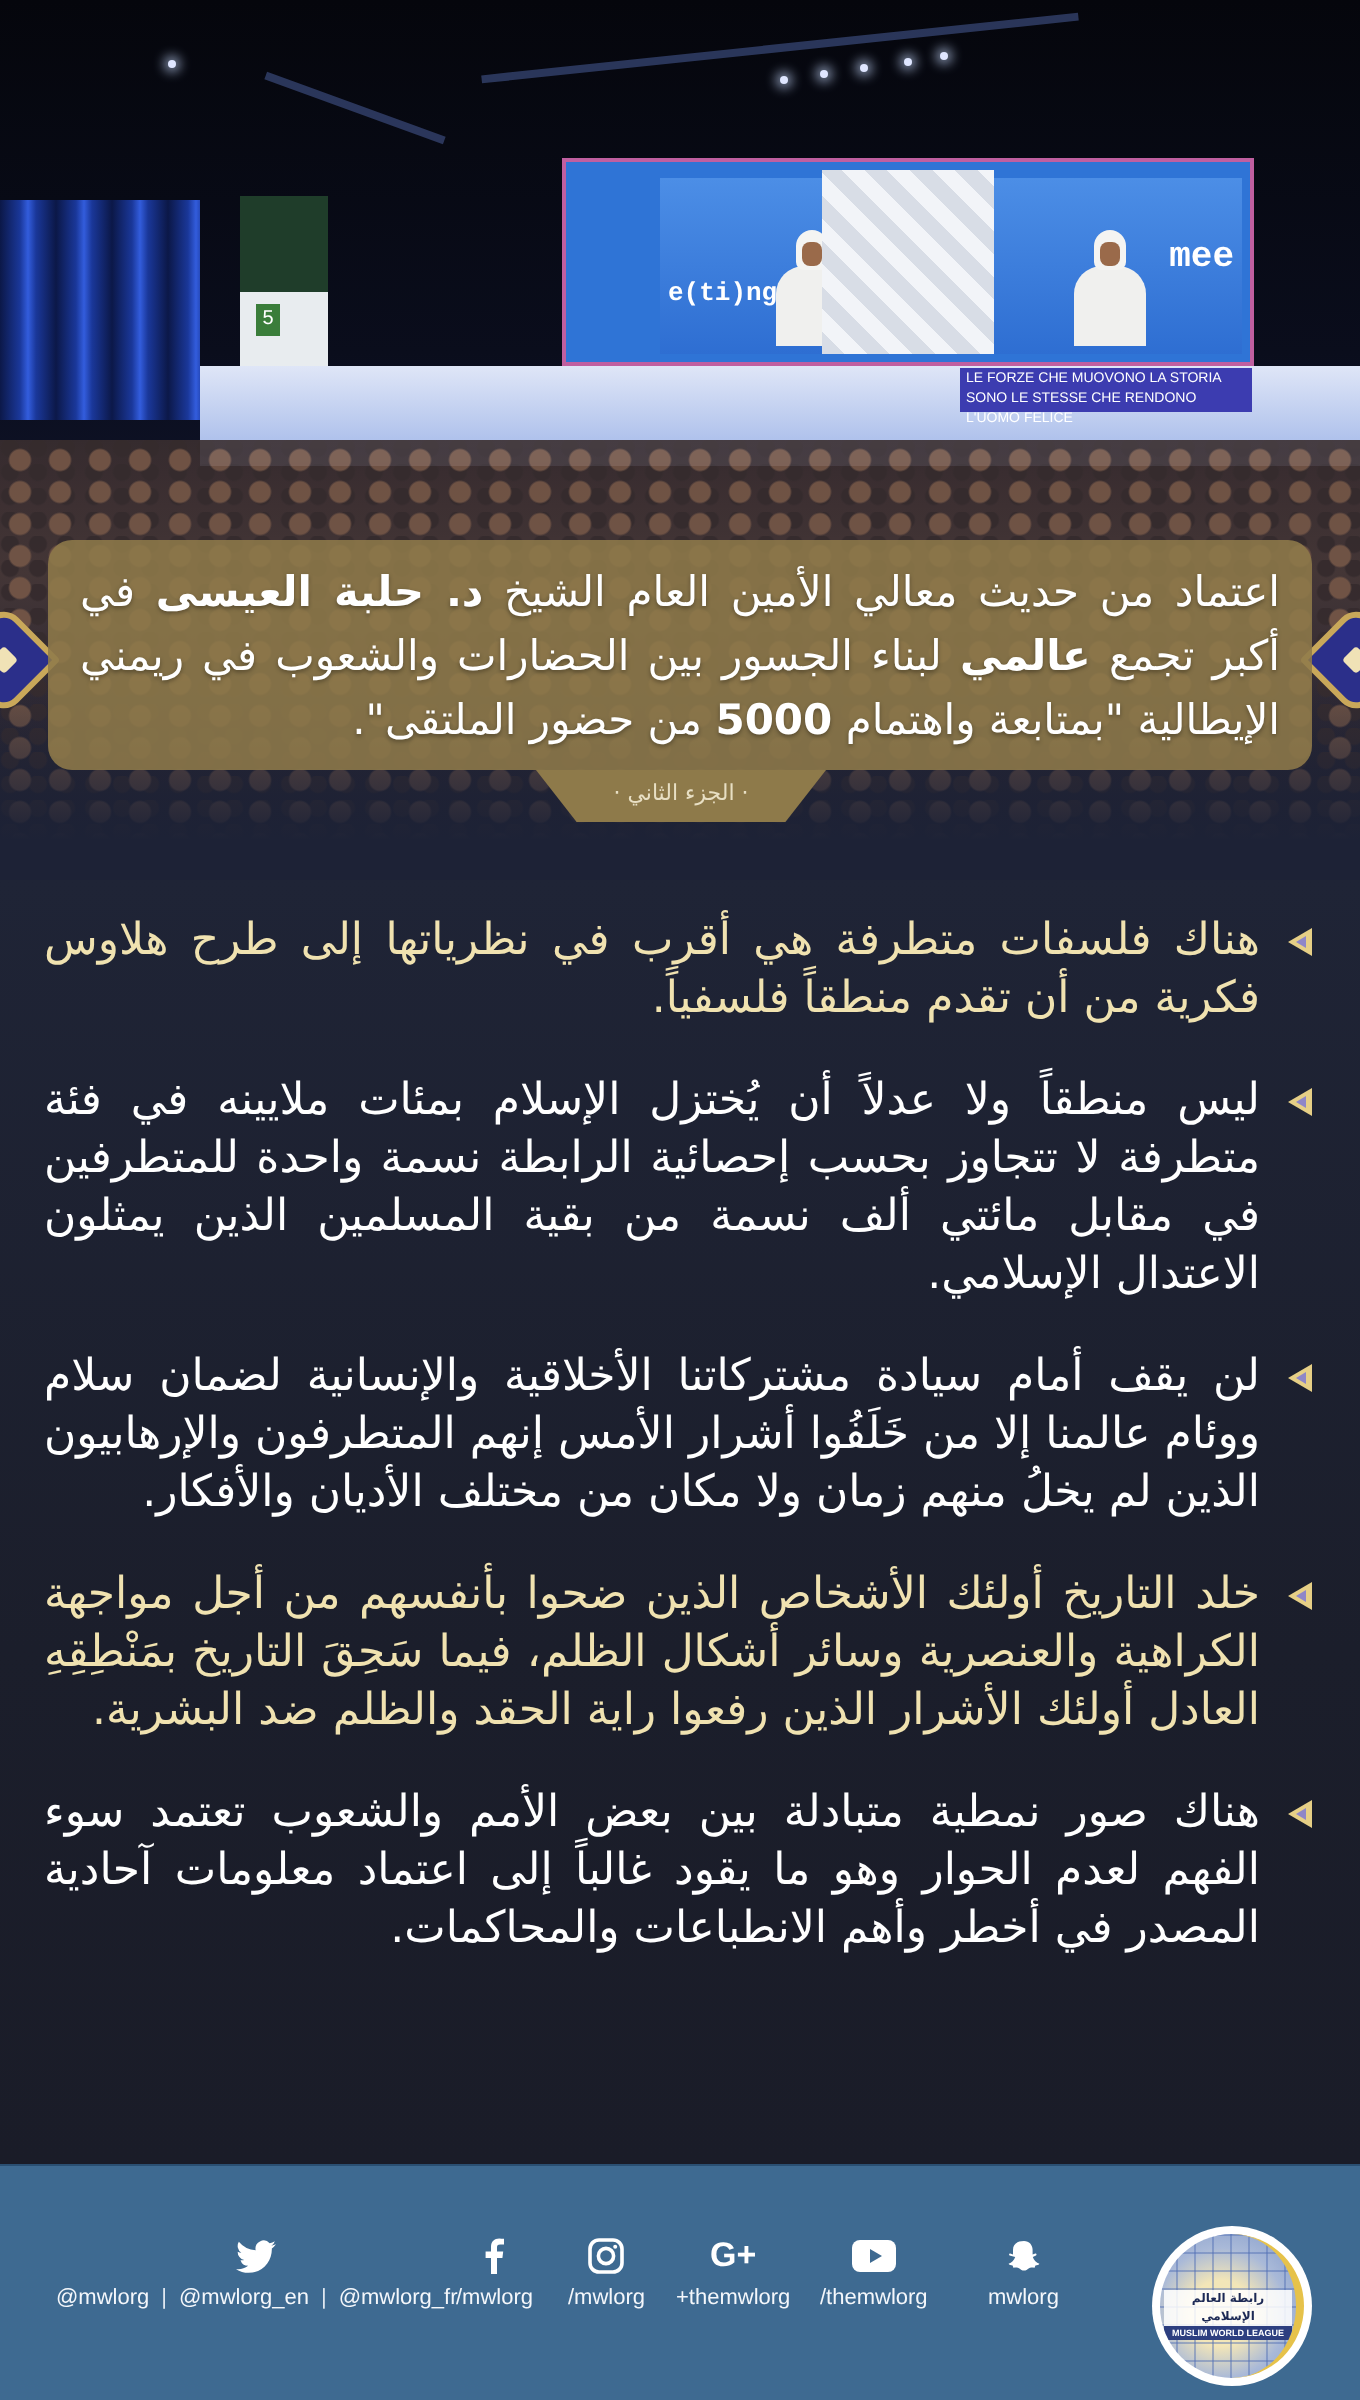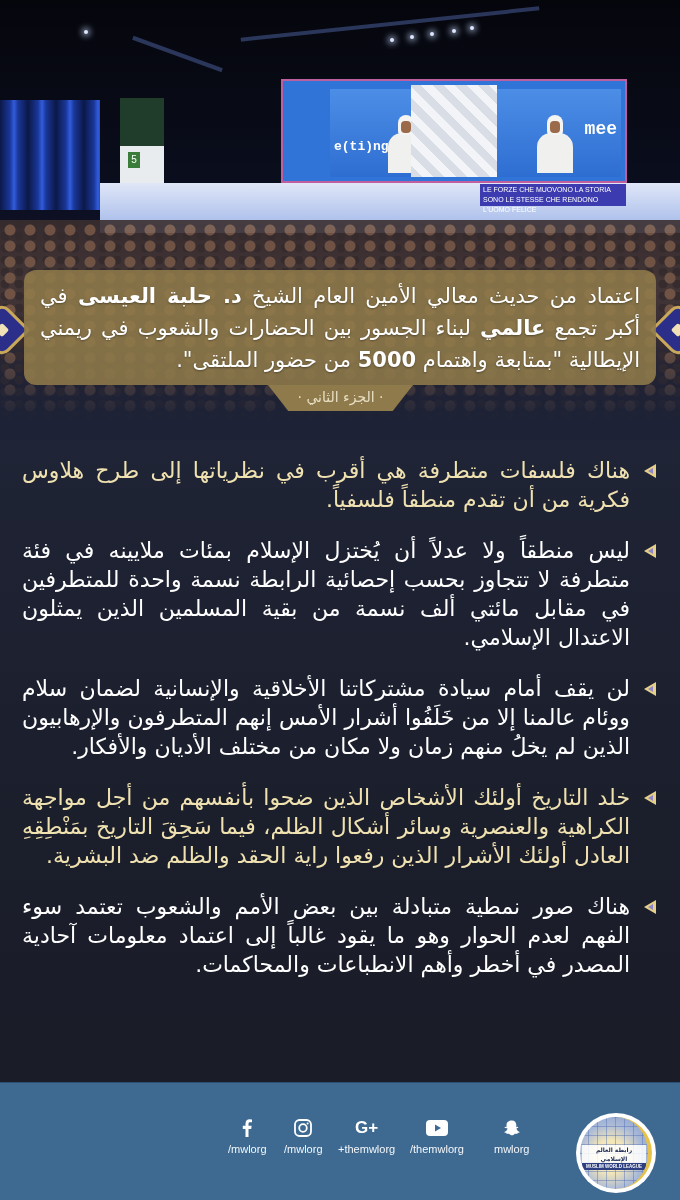--- a/index.html
+++ b/index.html
@@ -64,21 +64,21 @@
     }
     .orn.left { left: -18px; }
     .orn.right { right: -18px; }
     .orn::after { content: ""; position: absolute; left: 12px; top: 12px; width: 10px; height: 10px; background: #f0e2b6; border-radius: 2px; }
 
     
     .part-tab {
       position: absolute; left: 268px; top: 385px; width: 145px; height: 26px;
       background: #8e7a4a;
       clip-path: polygon(0 0, 100% 0, 86% 100%, 14% 100%);
-      direction: rtl; text-align: center; color: #e8dfc4; font-size: 14px; line-height: 24px;
+      direction: rtl; text-align: center; color: #e8dfc4; font-size: 11px; line-height: 24px;
     }
 
     
     .body-bg { position: absolute; left: 0; top: 440px; width: 680px; height: 642px; background: linear-gradient(180deg,#1f2436 0%, #1b1e2b 60%, #1a1c28 100%); }
     .points { position: absolute; left: 22px; top: 456px; width: 638px; direction: rtl; }
     .point { position: relative; padding-right: 30px; margin-bottom: 22px; font-size: 22px; line-height: 29px; text-align: justify; text-align-last: right; }
     .point.gold { color: #f0e2b0; }
     .point.white { color: #ffffff; }
     .bullet {
       position: absolute; right: 4px; top: 8px; width: 0; height: 0;
@@ -189,20 +189,30 @@
     <span>خلد التاريخ أولئك الأشخاص الذين ضحوا بأنفسهم من أجل مواجهة الكراهية والعنصرية وسائر أشكال الظلم، فيما سَحِقَ التاريخ بمَنْطِقِهِ العادل أولئك الأشرار الذين رفعوا راية الحقد والظلم ضد البشرية.</span>
   </div>
   <div class="point white">
     <span class="bullet"></span>
     <span>هناك صور نمطية متبادلة بين بعض الأمم والشعوب تعتمد سوء الفهم لعدم الحوار وهو ما يقود غالباً إلى اعتماد معلومات آحادية المصدر في أخطر وأهم الانطباعات والمحاكمات.</span>
   </div>
 </div>
 
 <div class="footer">
 
+  <div class="social" style="left:28px;">
+    <div class="ico">
+      <svg width="20" height="17" viewBox="0 0 24 20">
+          <path fill="#fff" d="M24 2.4a9.8 9.8 0 0 1-2.8.8A4.9 4.9 0 0 0 23.3.5a9.9 9.9 0 0 1-3.1 1.2A4.9 4.9 0 0 0 11.8 6 14 14 0 0 1 1.7.9a4.9 4.9 0 0 0 1.5 6.6A4.9 4.9 0 0 1 1 6.9 4.9 4.9 0 0 0 4.9 11.8a4.9 4.9 0 0 1-2.2.1 4.9 4.9 0 0 0 4.6 3.4A9.9 9.9 0 0 1 0 17.3 14 14 0 0 0 7.5 19.5c9.1 0 14-7.5 14-14v-.6A10 10 0 0 0 24 2.4z"></path>
+        </svg>
+    </div>
+    <div class="lbl">
+      <span>@mwlorg</span><span class="sep">|</span><span>@mwlorg_en</span><span class="sep">|</span><span>@mwlorg_fr</span>
+    </div>
+  </div>
 
   <div class="social" style="left:228px;">
     <div class="ico">
       <svg width="10" height="18" viewBox="0 0 10 18">
           <path fill="#fff" d="M6.5 18V10h2.7l.4-3.2H6.5V4.8c0-.9.3-1.5 1.6-1.5H10V.4A22 22 0 0 0 7.6.2C5.2.2 3.5 1.7 3.5 4.4v2.4H.8V10h2.7v8z"></path>
         </svg>
     </div>
     <div class="lbl">/mwlorg</div>
   </div>
 

